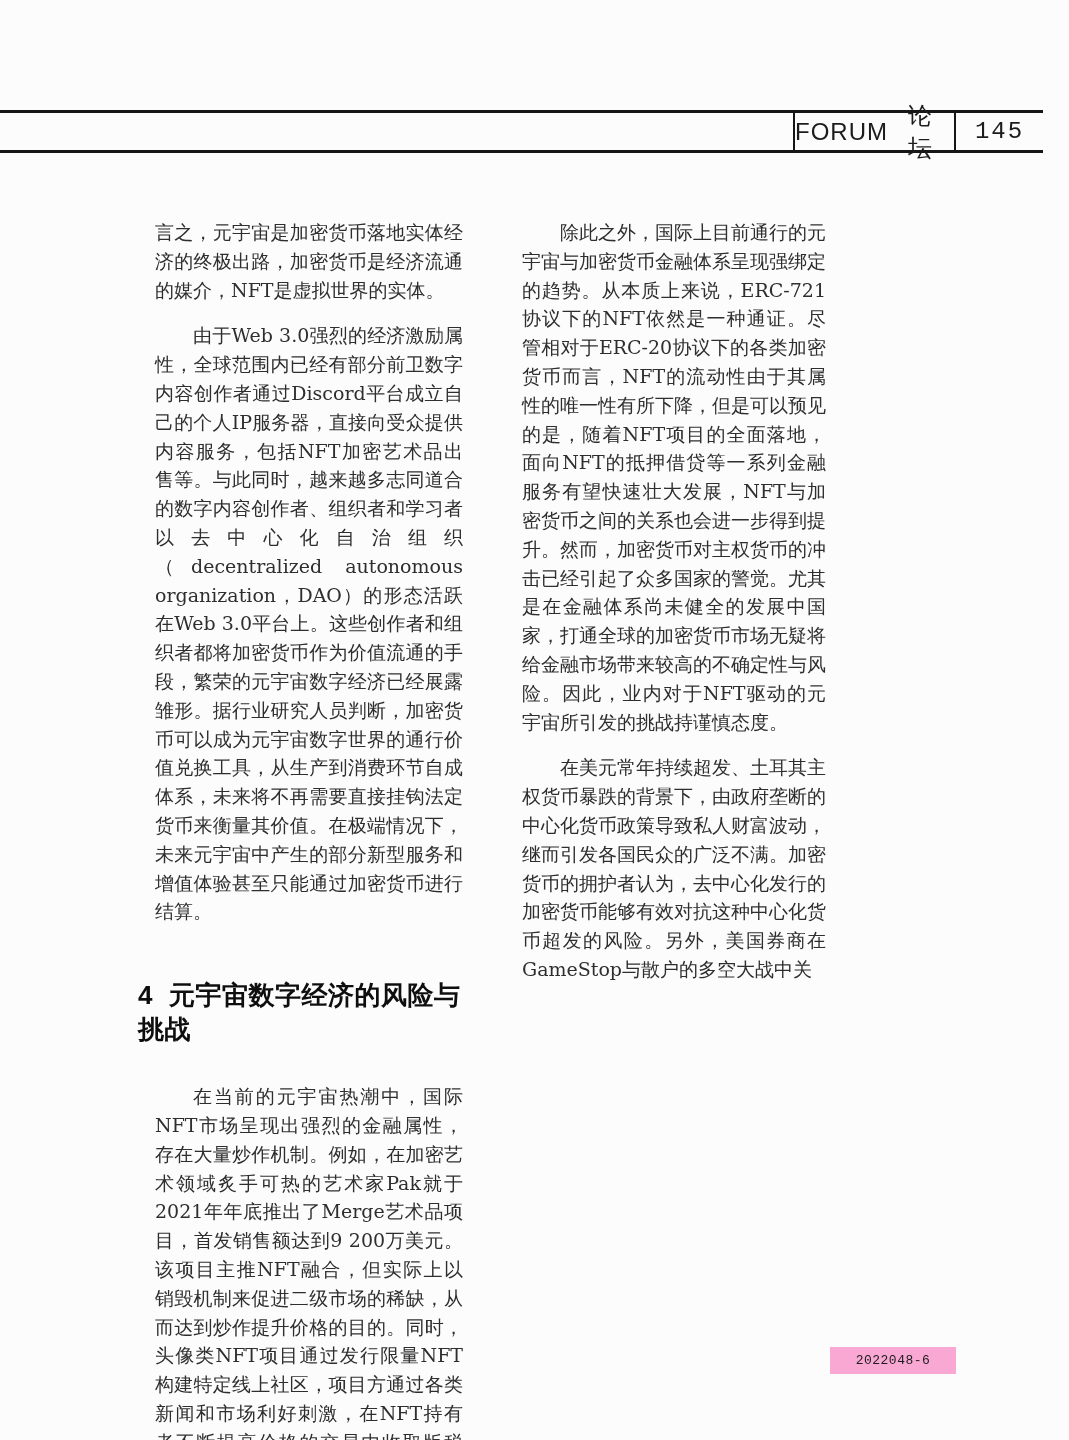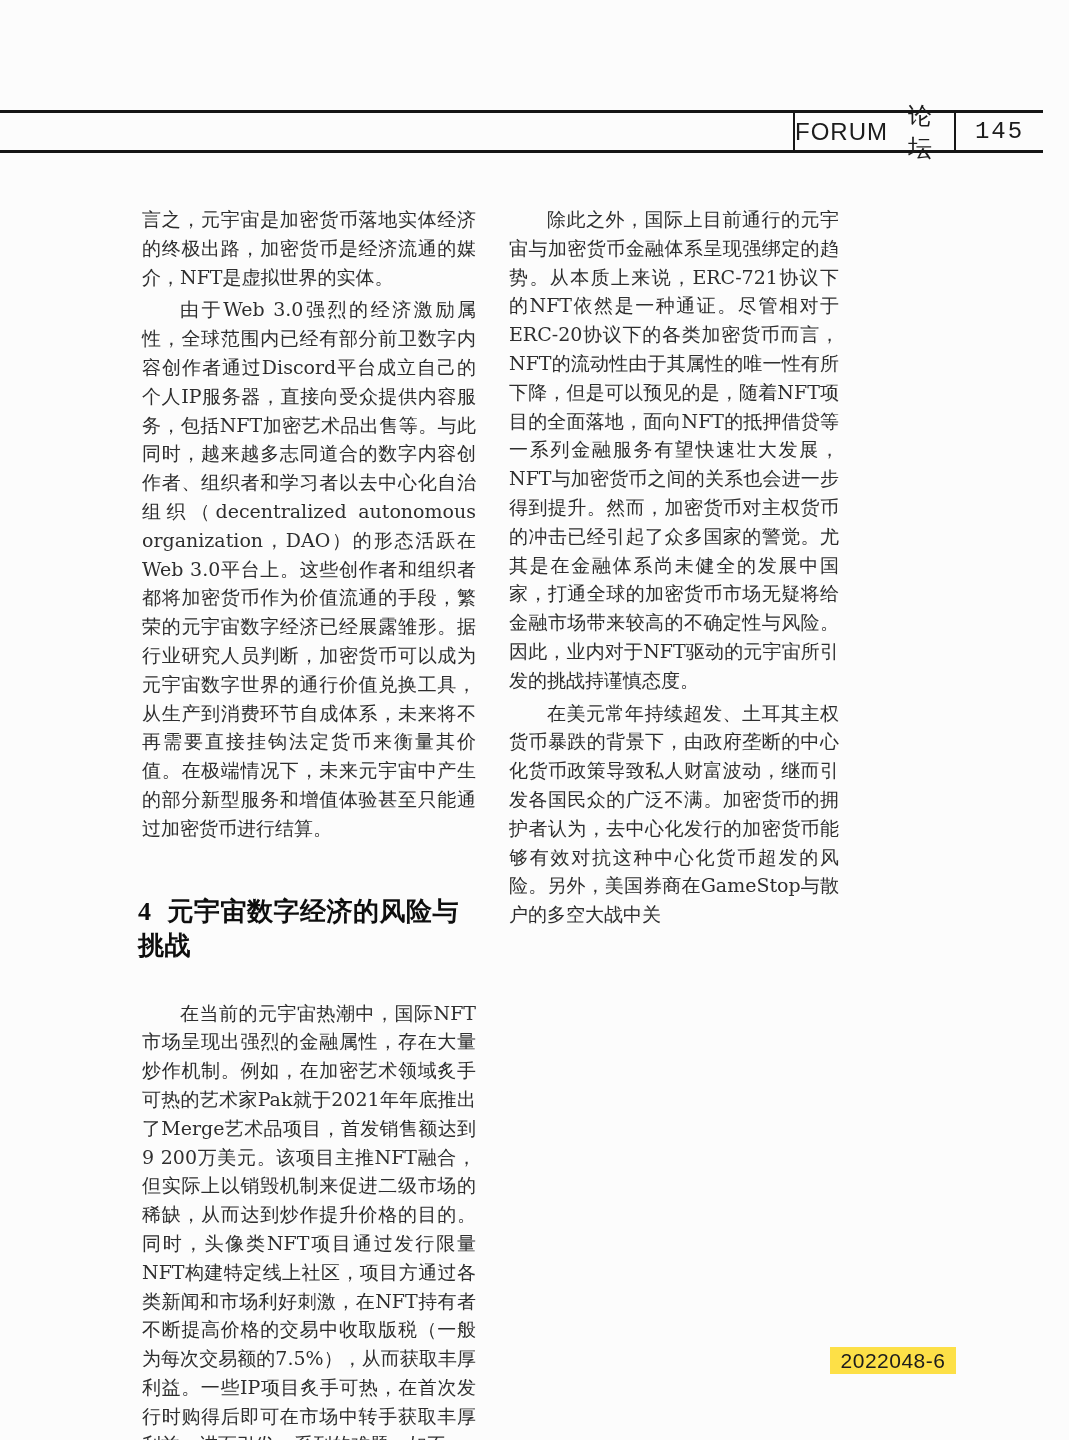--- a/index.html
+++ b/index.html
@@ -36,39 +36,39 @@
 
   
   .col{
     position:absolute;top:201px;
     font-size:19px;line-height:28.8px;
     text-align:justify;text-justify:inter-ideograph;
     color:#2e2e2e;
   }
   .col-left{left:138px;width:342px;}
   .col-right{left:505px;width:338px;}
-  .col p{margin:4px;padding:0;}
+  .col p{margin:17px;padding:0;}
   .indent{text-indent:2em;}
 
   .sec-heading{
-    font-family:Liberation Serif, serif;
+    font-family:Liberation Sans, sans-serif;
     font-weight:700;font-size:26px;line-height:34px;
     color:#0e0e0e;text-align:left;text-indent:0;
     letter-spacing:0.5px;
   }
   .sec-heading .sec-num{margin-right:16px;}
   .h-left{margin:52px 0 36px 0;}
   .h-right{margin:80px 0 12px 0;}
 
   .footer-id{
     position:absolute;left:830px;top:1347px;width:126px;height:27px;
-    background:#fde047;
+    background:#f9a8d4;
     display:flex;align-items:center;justify-content:center;
-    font-family:Liberation Sans, sans-serif;
-    font-size:21px;color:#1c1c1c;letter-spacing:0.5px;
+    font-family:Liberation Mono, monospace;
+    font-size:13px;color:#1c1c1c;letter-spacing:0.5px;
   }
 </style>
 </head>
 <body>
 
 <div class="page">
 
   <div class="rule rule-top"></div>
   <div class="rule rule-bottom"></div>
   <div class="vline vline-1"></div>

